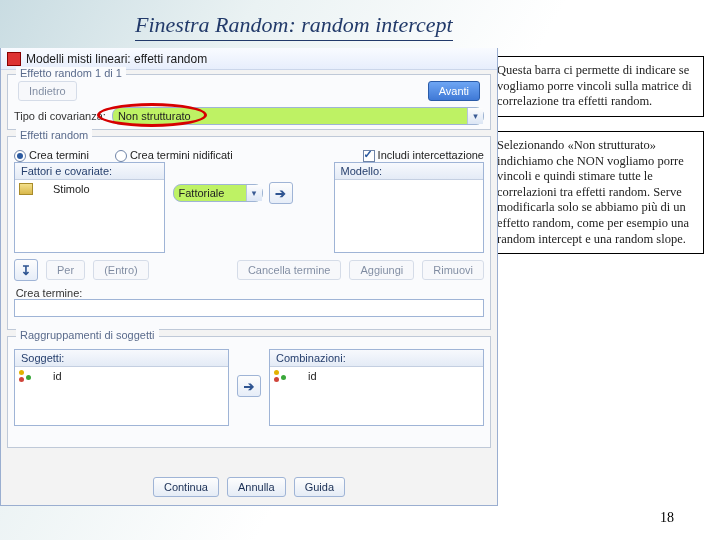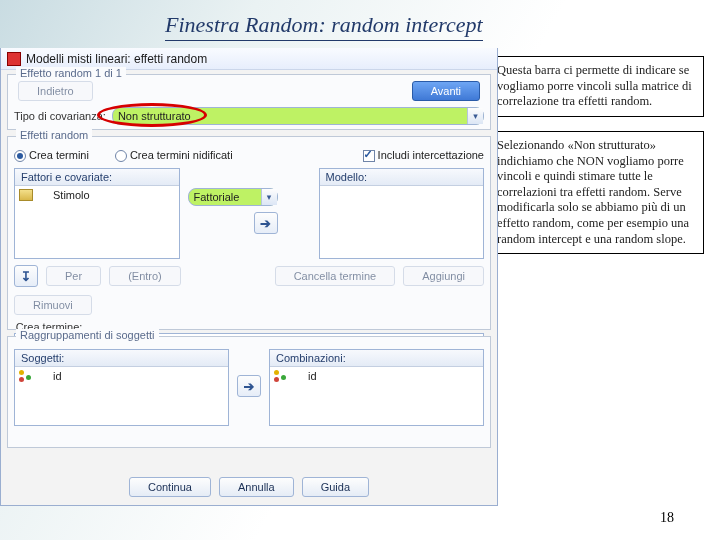--- a/index.html
+++ b/index.html
@@ -18,21 +18,20 @@
   .slide-title {
     position: absolute;
     top: 12px;
     left: 135px;
     font-family: "Times New Roman", Times, serif;
     font-style: italic;
     font-size: 22px;
     color: #223a6a;
     border-bottom: 1px solid #223a6a;
     padding-bottom: 2px;
-    margin-left: 30px;
   }
 
   .page-num {
     position: absolute;
     right: 46px;
     bottom: 14px;
     font-family: "Times New Roman", Times, serif;
     font-size: 14px;
     color: #000;
   }
@@ -98,21 +97,21 @@
     padding: 0 4px;
     color: #5a6b8c;
     font-size: 11px;
   }
 
   .row { display:flex; align-items:center; gap:6px; margin-top:6px;}
   .lbl { color:#333; }
 
   .btn {
     display:inline-flex; align-items:center; justify-content:center;
-    height:20px; padding:0 18px;
+    height:20px; padding:0 10px;
     background: linear-gradient(#fdfdfd,#e5ecf6);
     border:1px solid #9fb4d6; border-radius:3px;
     color:#1a2f55; font-size:11px; cursor:pointer;
   }
   .btn.primary { background: linear-gradient(#6ea6f4,#3f79d6); color:#fff; border-color:#2a5ba8;}
   .btn.flat { background:#f5f7fb; border-color:#b8c4d8; }
   .btn.disabled { opacity:0.55; cursor:default; }
 
   .navbtns { position:absolute; top:6px; right:10px; }
   .backbtn { position:absolute; top:6px; left:10px; }
@@ -173,24 +172,24 @@
     background:linear-gradient(#f3df8a,#d9b84b);border:1px solid #a88b2a;
   }
 
   .movebtn{
     width:24px;height:22px;display:inline-flex;align-items:center;justify-content:center;
     border:1px solid #9fb4d6;border-radius:3px;background:linear-gradient(#fdfdfd,#e6edf8);
     color:#2e5491;font-size:13px;font-weight:bold;cursor:pointer;
   }
 
   .termrow{
-    display:flex;gap:8px;align-items:flex-start;margin-top:6px;
+    display:flex;gap:8px;align-items:flex-start;margin-top:0;
   }
   .termrow .listbox{flex:1;}
-  .mid-controls{display:flex;flex-direction:column;gap:6px;align-items:flex-end;margin-top:20px;}
+  .mid-controls{display:flex;flex-direction:row;gap:6px;align-items:center;margin-top:20px;}
 
   .btnrow{display:flex;gap:8px;align-items:center;margin-top:4px;flex-wrap:wrap;}
 
   .textinput{
     border:1px solid #9fb4d6;background:#fff;height:18px;width:100%;
   }
 
   .dialog-footer{
     position:absolute;left:0;right:0;bottom:8px;
     display:flex;justify-content:center;gap:8px;

